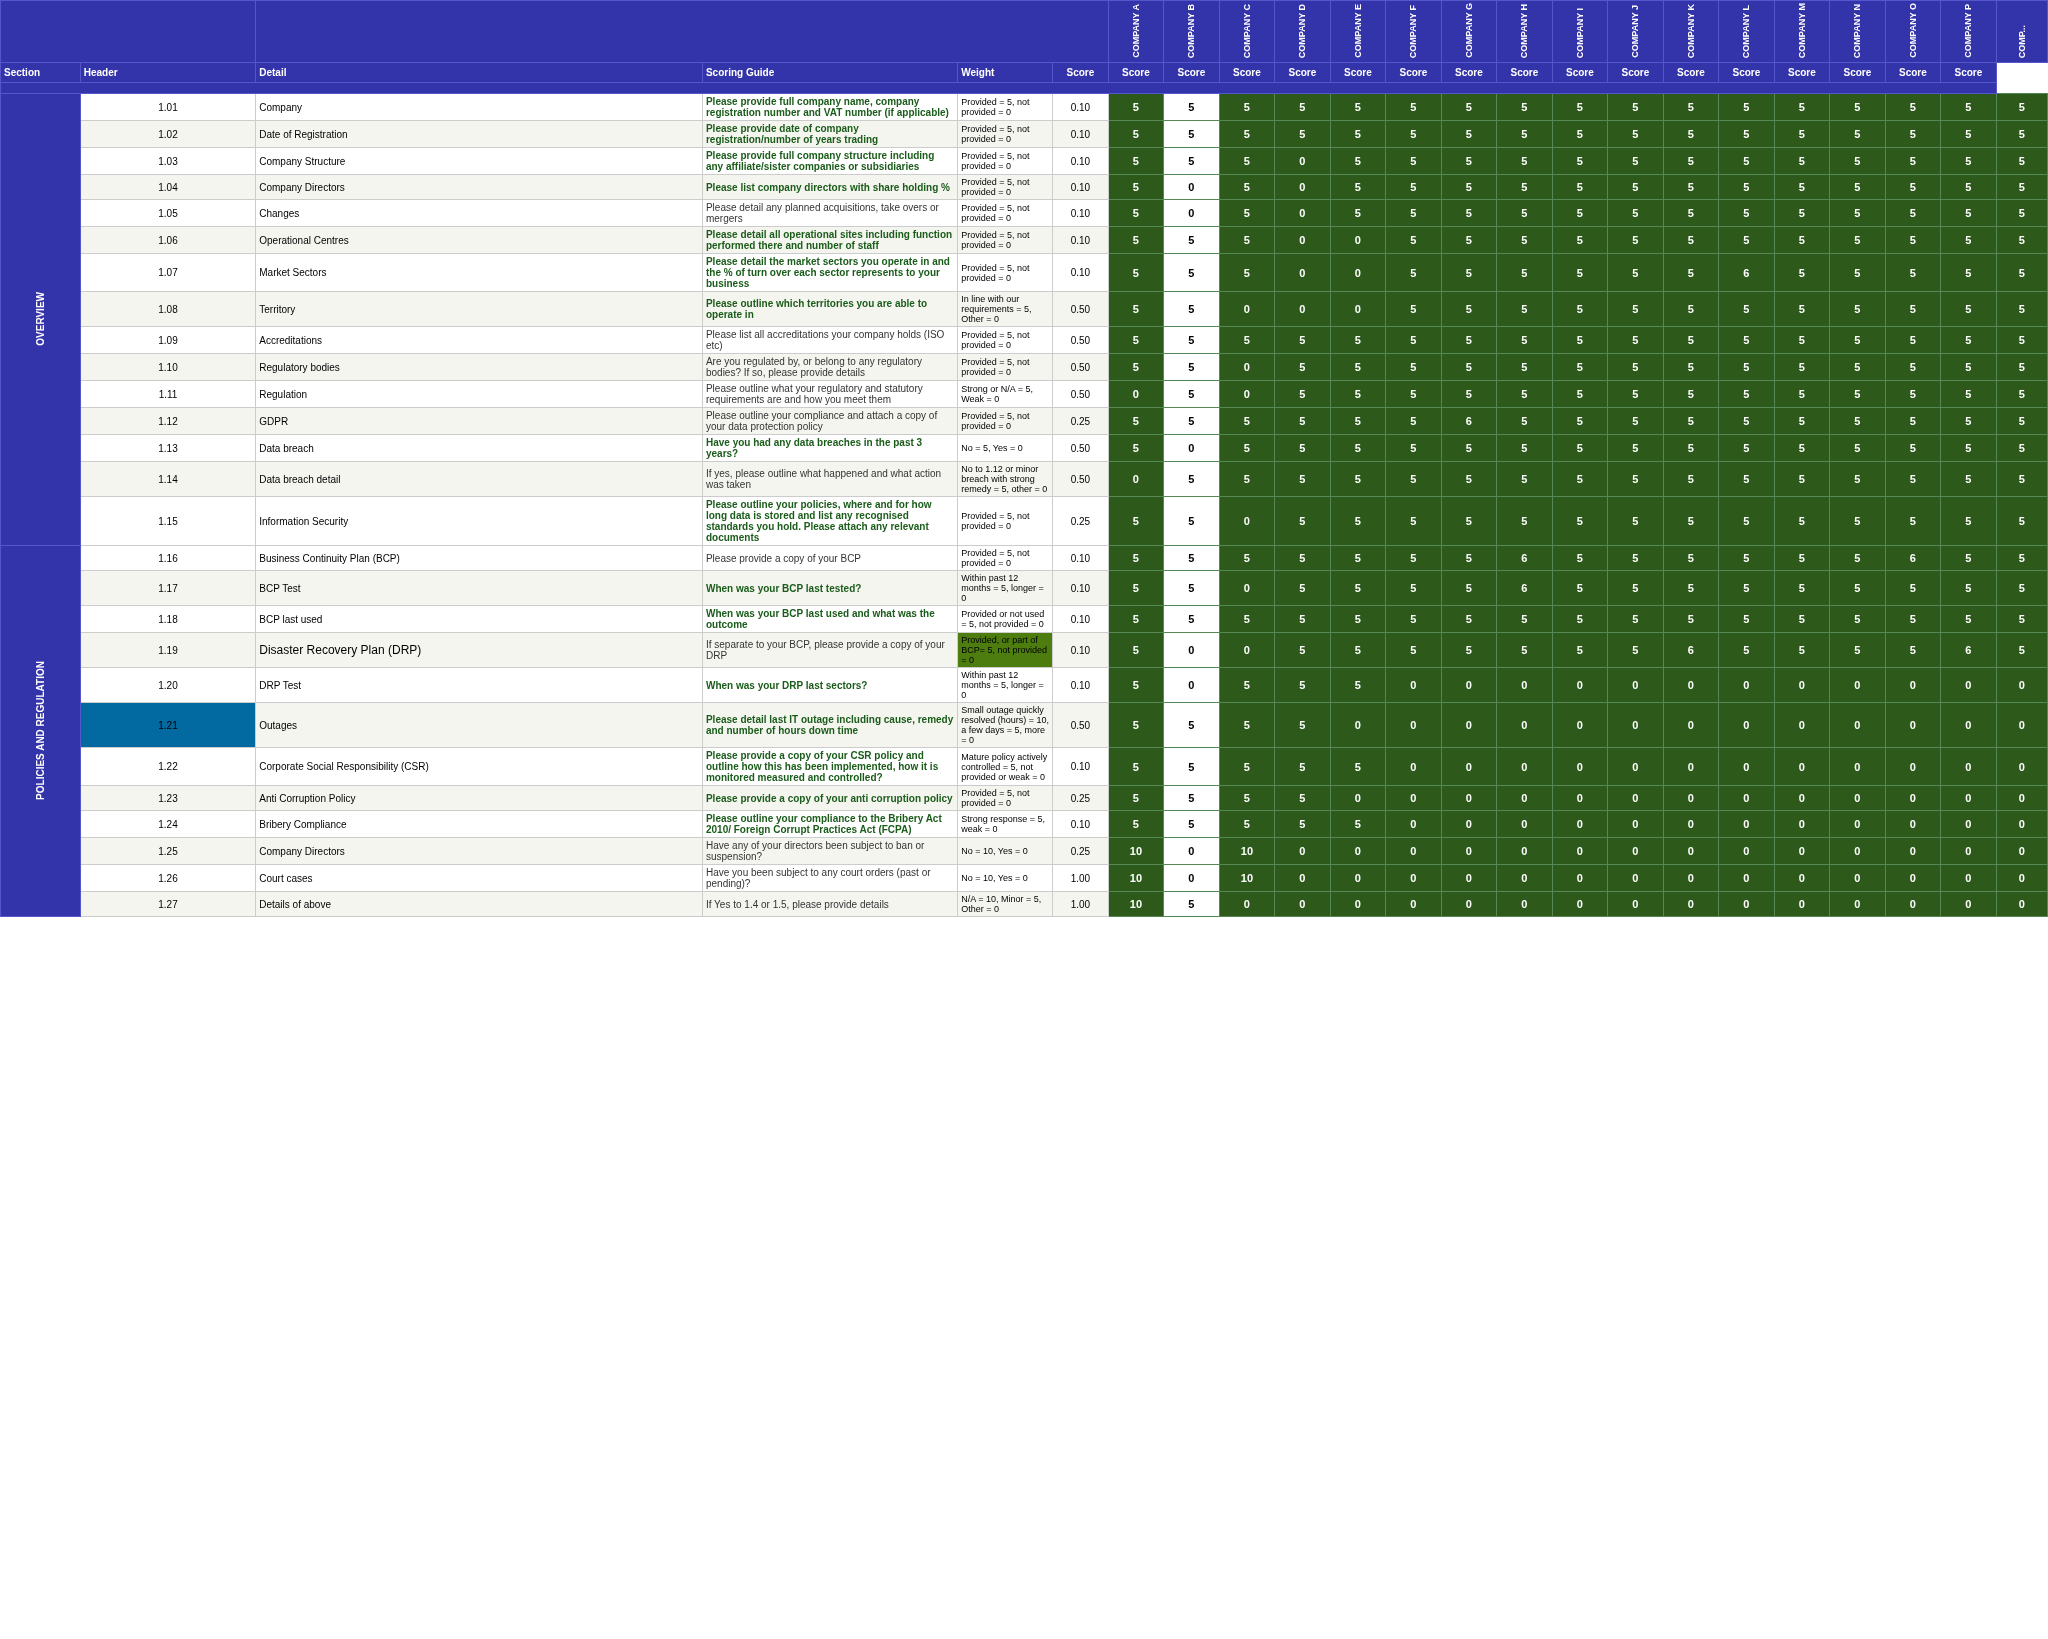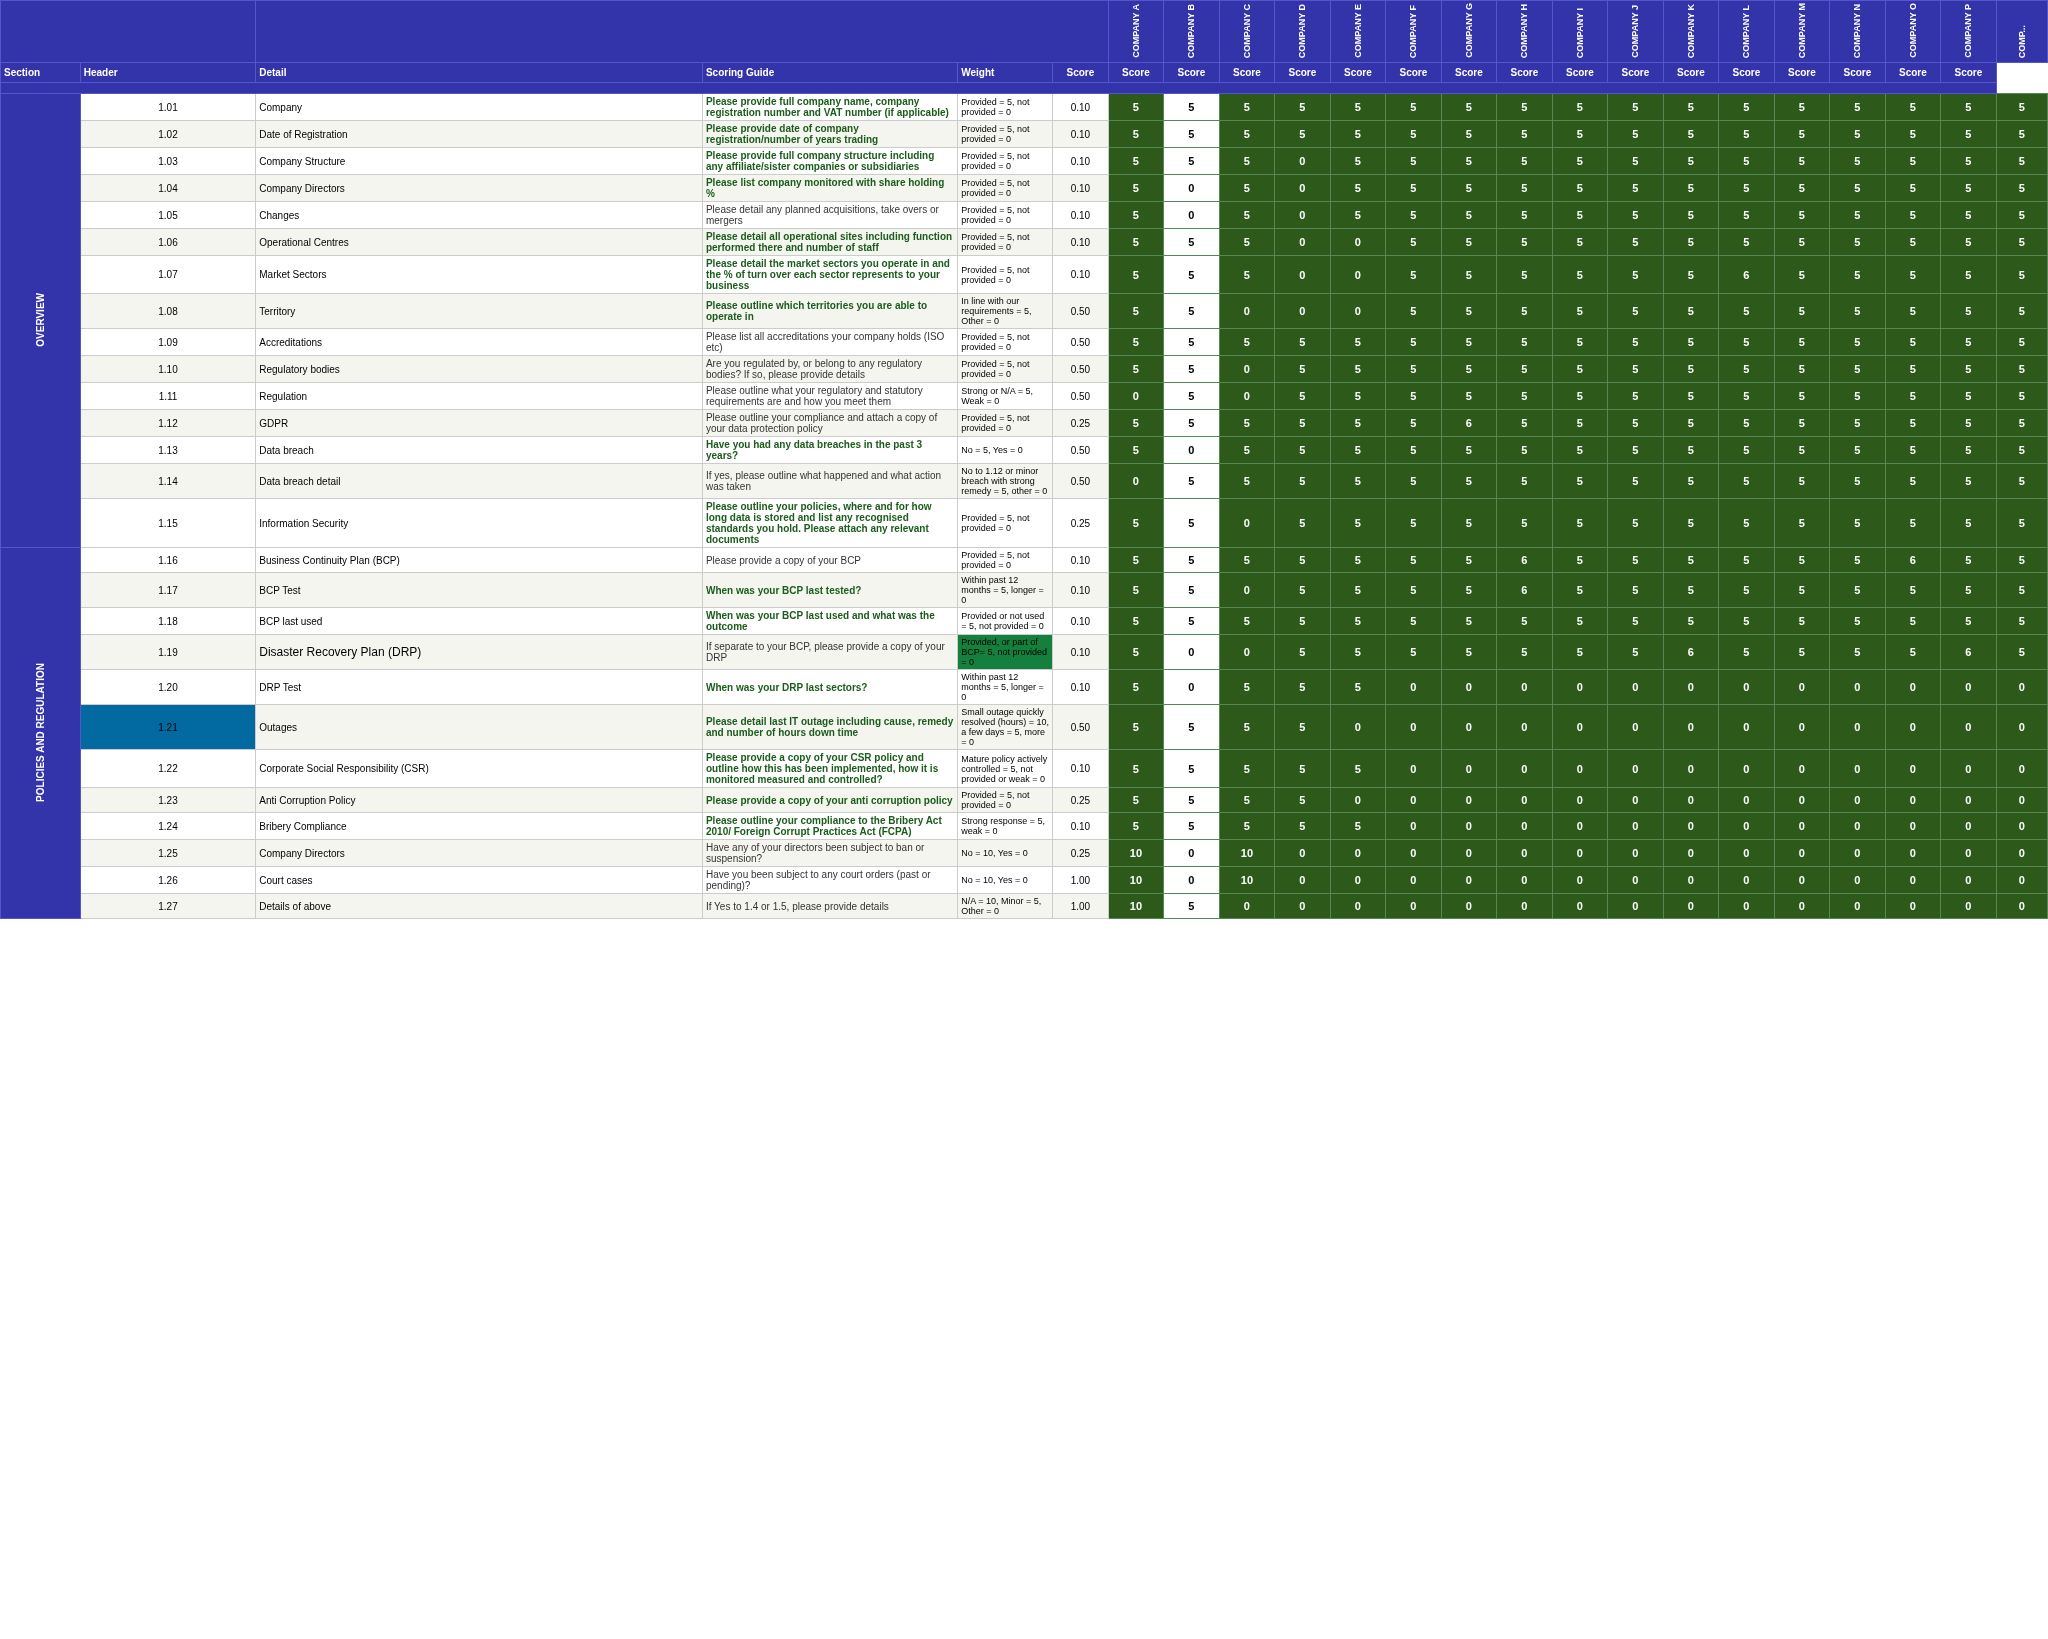--- a/index.html
+++ b/index.html
@@ -142,21 +142,21 @@
           <td style="text-align:center; font-weight:bold; font-size:11px; padding:2px; background:#2d5a1b; color:#ffffff; border:1px solid #558855; width:30px;">5</td>
           <td style="text-align:center; font-weight:bold; font-size:11px; padding:2px; background:#2d5a1b; color:#ffffff; border:1px solid #558855; width:30px;">5</td>
           <td style="text-align:center; font-weight:bold; font-size:11px; padding:2px; background:#2d5a1b; color:#ffffff; border:1px solid #558855; width:30px;">5</td>
           <td style="text-align:center; font-weight:bold; font-size:11px; padding:2px; background:#2d5a1b; color:#ffffff; border:1px solid #558855; width:30px;">5</td>
           <td style="text-align:center; font-weight:bold; font-size:11px; padding:2px; background:#2d5a1b; color:#ffffff; border:1px solid #558855; width:30px;">5</td>
           <td style="text-align:center; font-weight:bold; font-size:11px; padding:2px; background:#2d5a1b; color:#ffffff; border:1px solid #558855; width:30px;">5</td>
         </tr>
         <tr class="data-row" style="background:#f5f5f0;">
           <td style="text-align:center; font-size:10px; padding:2px 3px; background:#f5f5f0; border:1px solid #ccc;">1.04</td>
           <td style="font-size:10px; padding:2px 3px; background:#f5f5f0; border:1px solid #ccc;">Company Directors</td>
-          <td style="font-size:10px; padding:2px 3px; background:#f5f5f0; border:1px solid #ccc; font-weight:bold; color:#1a5c1a;">Please list company monitored with share holding %</td>
+          <td style="font-size:10px; padding:2px 3px; background:#f5f5f0; border:1px solid #ccc; font-weight:bold; color:#1a5c1a;">Please list company directors with share holding %</td>
           <td style="font-size:9px; padding:2px 3px; background:#f5f5f0; border:1px solid #ccc;">Provided = 5, not provided = 0</td>
           <td style="text-align:center; font-size:10px; padding:2px 3px; background:#f5f5f0; border:1px solid #ccc;">0.10</td>
           <td style="text-align:center; font-weight:bold; font-size:11px; padding:2px; background:#2d5a1b; color:#ffffff; border:1px solid #558855; width:30px;">5</td>
           <td style="text-align:center; font-weight:bold; font-size:11px; padding:2px; background:#ffffff; color:#000000; border:1px solid #558855; width:30px;">0</td>
           <td style="text-align:center; font-weight:bold; font-size:11px; padding:2px; background:#2d5a1b; color:#ffffff; border:1px solid #558855; width:30px;">5</td>
           <td style="text-align:center; font-weight:bold; font-size:11px; padding:2px; background:#2d5a1b; color:#ffffff; border:1px solid #558855; width:30px;">0</td>
           <td style="text-align:center; font-weight:bold; font-size:11px; padding:2px; background:#2d5a1b; color:#ffffff; border:1px solid #558855; width:30px;">5</td>
           <td style="text-align:center; font-weight:bold; font-size:11px; padding:2px; background:#2d5a1b; color:#ffffff; border:1px solid #558855; width:30px;">5</td>
           <td style="text-align:center; font-weight:bold; font-size:11px; padding:2px; background:#2d5a1b; color:#ffffff; border:1px solid #558855; width:30px;">5</td>
           <td style="text-align:center; font-weight:bold; font-size:11px; padding:2px; background:#2d5a1b; color:#ffffff; border:1px solid #558855; width:30px;">5</td>
@@ -504,21 +504,21 @@
           <td style="text-align:center; font-weight:bold; font-size:11px; padding:2px; background:#2d5a1b; color:#ffffff; border:1px solid #558855; width:30px;">5</td>
           <td style="text-align:center; font-weight:bold; font-size:11px; padding:2px; background:#2d5a1b; color:#ffffff; border:1px solid #558855; width:30px;">5</td>
           <td style="text-align:center; font-weight:bold; font-size:11px; padding:2px; background:#2d5a1b; color:#ffffff; border:1px solid #558855; width:30px;">5</td>
           <td style="text-align:center; font-weight:bold; font-size:11px; padding:2px; background:#2d5a1b; color:#ffffff; border:1px solid #558855; width:30px;">5</td>
           <td style="text-align:center; font-weight:bold; font-size:11px; padding:2px; background:#2d5a1b; color:#ffffff; border:1px solid #558855; width:30px;">5</td>
         </tr>
         <tr class="data-row" style="background:#f5f5f0;">
           <td style="text-align:center; font-size:10px; padding:2px 3px; background:#f5f5f0; border:1px solid #ccc;">1.19</td>
           <td style="font-size:12px; padding:2px 3px; background:#f5f5f0; border:1px solid #ccc;">Disaster Recovery Plan (DRP)</td>
           <td style="font-size:10px; padding:2px 3px; background:#f5f5f0; border:1px solid #ccc; color:#333;">If separate to your BCP, please provide a copy of your DRP</td>
-          <td style="font-size:9px; padding:2px 3px; background:#15803d; border:1px solid #ccc;">Provided, or part of BCP= 5, not provided = 0</td>
+          <td style="font-size:9px; padding:2px 3px; background:#4d7c0f; border:1px solid #ccc;">Provided, or part of BCP= 5, not provided = 0</td>
           <td style="text-align:center; font-size:10px; padding:2px 3px; background:#f5f5f0; border:1px solid #ccc;">0.10</td>
           <td style="text-align:center; font-weight:bold; font-size:11px; padding:2px; background:#2d5a1b; color:#ffffff; border:1px solid #558855; width:30px;">5</td>
           <td style="text-align:center; font-weight:bold; font-size:11px; padding:2px; background:#ffffff; color:#000000; border:1px solid #558855; width:30px;">0</td>
           <td style="text-align:center; font-weight:bold; font-size:11px; padding:2px; background:#2d5a1b; color:#ffffff; border:1px solid #558855; width:30px;">0</td>
           <td style="text-align:center; font-weight:bold; font-size:11px; padding:2px; background:#2d5a1b; color:#ffffff; border:1px solid #558855; width:30px;">5</td>
           <td style="text-align:center; font-weight:bold; font-size:11px; padding:2px; background:#2d5a1b; color:#ffffff; border:1px solid #558855; width:30px;">5</td>
           <td style="text-align:center; font-weight:bold; font-size:11px; padding:2px; background:#2d5a1b; color:#ffffff; border:1px solid #558855; width:30px;">5</td>
           <td style="text-align:center; font-weight:bold; font-size:11px; padding:2px; background:#2d5a1b; color:#ffffff; border:1px solid #558855; width:30px;">5</td>
           <td style="text-align:center; font-weight:bold; font-size:11px; padding:2px; background:#2d5a1b; color:#ffffff; border:1px solid #558855; width:30px;">5</td>
           <td style="text-align:center; font-weight:bold; font-size:11px; padding:2px; background:#2d5a1b; color:#ffffff; border:1px solid #558855; width:30px;">5</td>

